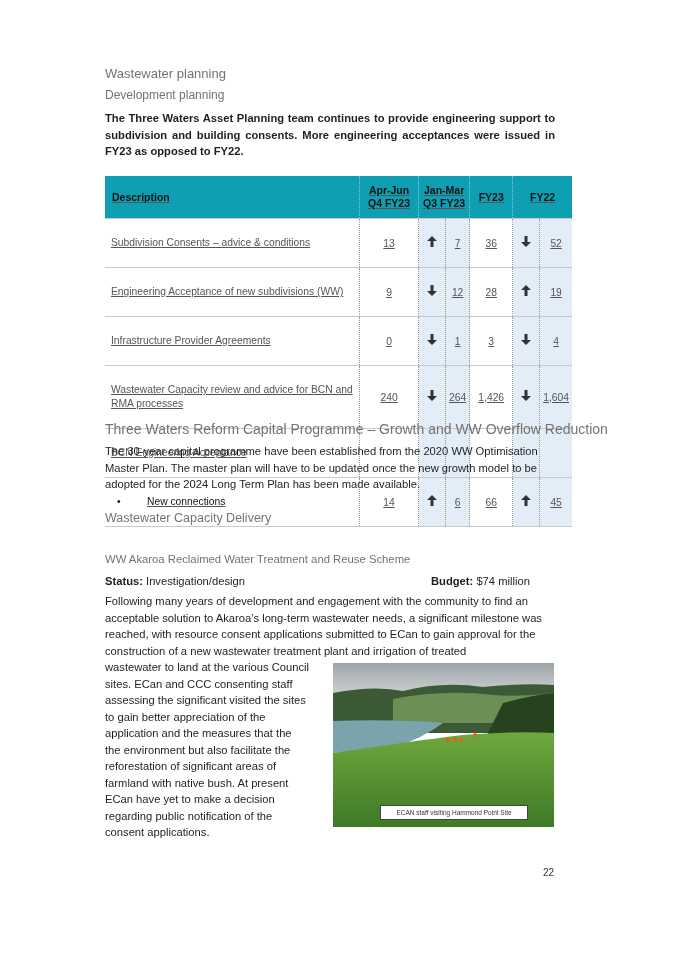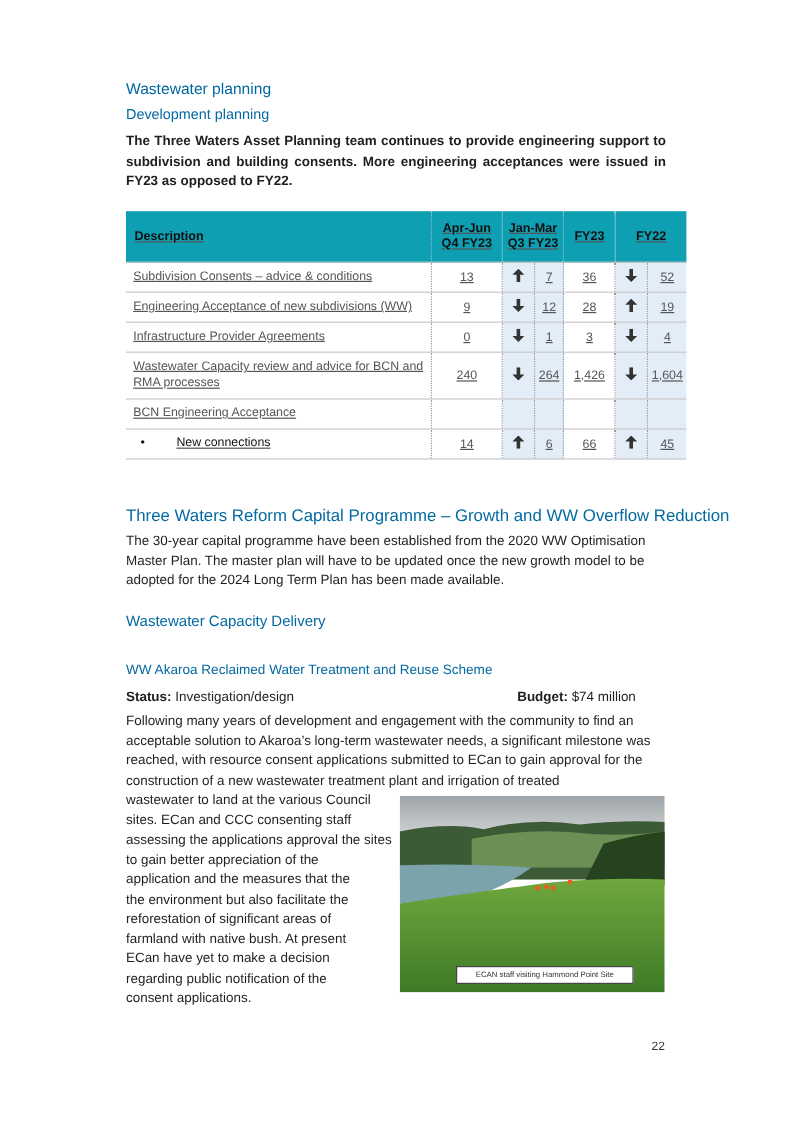--- a/index.html
+++ b/index.html
@@ -1,31 +1,31 @@
 <!DOCTYPE html>
 <html><head>
 <meta charset="utf-8">
 <style>
   html, body { margin: 0; padding: 0; background: #ffffff; }
   body { width: 675px; height: 954px; position: relative; overflow: hidden;
          font-family: "Liberation Sans", "DejaVu Sans", sans-serif; color: #1a1a1a; }
   .abs { position: absolute; }
-  .h-teal { color: #0369a1; }
+  .h-teal { color: #737373; }
   .h1 { font-size: 13px; }
   .h2 { font-size: 12px; }
   .para { font-size: 11.2px; line-height: 16.5px; color: #1f1f1f; }
   .justify { text-align: justify; }
 
   table.data { position: absolute; left: 105px; top: 176px; width: 467px;
                border-collapse: collapse; font-size: 10.3px; color: #555; text-decoration: underline; }
   table.data th { background: #0f9fb3; color: #111; font-weight: bold; font-size: 10.5px;
                   height: 42px; line-height: 13px; border-left: 1px dotted #7fc7d2; padding: 0 4px; }
   table.data th:first-child { text-align: left; padding-left: 7px; border-left: none; }
   table.data td { height: 24px; border-top: 1px solid #c9c9c9; border-left: 1px dotted #9a9a9a;
-                  text-align: center; padding: 0 3px; }
+                  text-align: center; padding: 12px 3px; }
   table.data td.desc { text-align: left; padding-left: 6px; border-left: none; line-height: 14px; }
   table.data tr.tall td { height: 38px; }
   table.data td.shade { background: #e3edf8; }
   table.data td.arrow { width: 20px; color: #333; font-weight: bold; font-size: 12px; }
   table.data tr:last-child td { border-bottom: 1px solid #c9c9c9; }
   td.bul { color: #111; }
   td.bul .dot { display: inline-block; width: 30px; padding-left: 6px; }
 
   .photo { position: absolute; left: 333px; top: 663px; width: 221px; height: 164px; overflow: hidden; }
   .caption { position: absolute; left: 380px; top: 805px; width: 146px; height: 13px; background: #fff;
@@ -137,21 +137,21 @@
   <span>Investigation/design</span>
 </div>
 <div class="abs para" style="left:431px; top:573px;">
   <b>Budget:</b>
   <span>$74 million</span>
 </div>
 <div class="abs para" style="left:105px; top:593px; width:455px;">Following many years of development and engagement with the community to find an acceptable solution to Akaroa’s long-term wastewater needs, a significant milestone was reached, with resource consent applications submitted to ECan to gain approval for the construction of a new wastewater treatment plant and irrigation of treated</div>
 <div class="abs para" id="wrap-lines" style="left:105px; top:659px; width:225px;">
     <div>wastewater to land at the various Council</div>
     <div>sites.  ECan and CCC consenting staff</div>
-    <div>assessing the applications approval the sites</div>
+    <div>assessing the significant visited the sites</div>
     <div>to gain better appreciation of the</div>
     <div>application and the measures that the</div>
     <div>the environment but also facilitate the</div>
     <div>reforestation of significant areas of</div>
     <div>farmland with native bush.  At present</div>
     <div>ECan have yet to make a decision</div>
     <div>regarding public notification of the</div>
     <div>consent applications.</div>
   </div>
 

